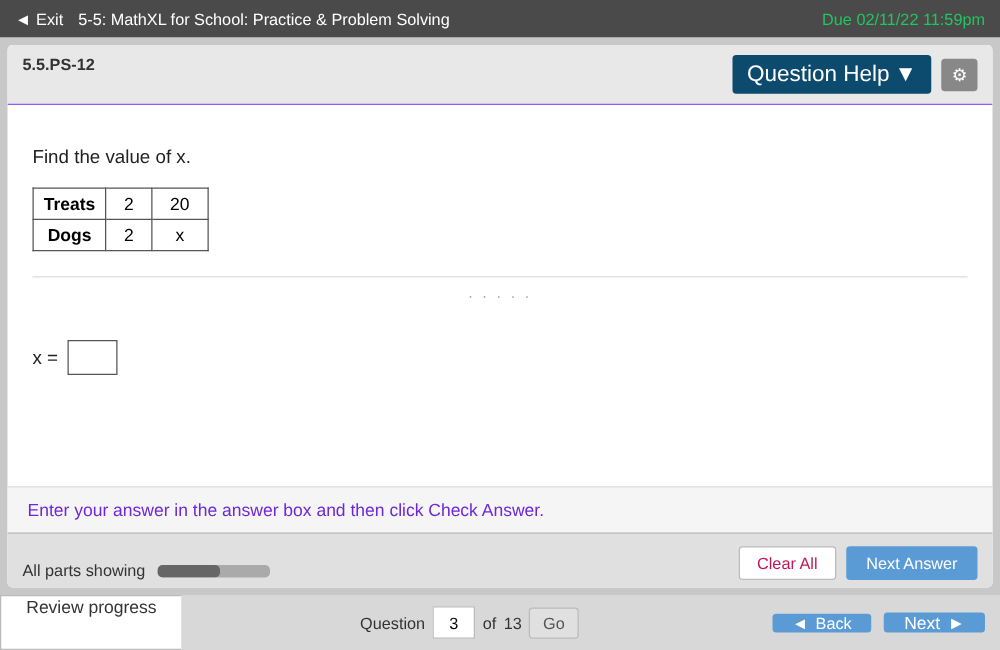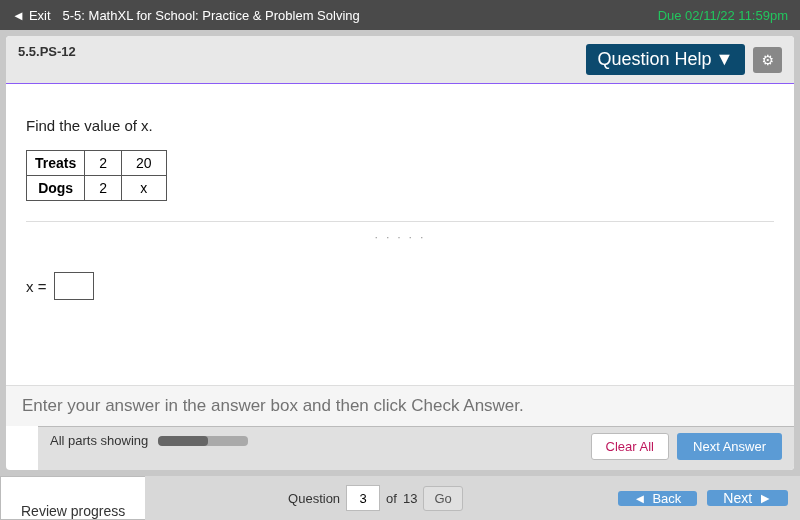--- a/index.html
+++ b/index.html
@@ -169,36 +169,35 @@
       font-size: 14px;
       text-align: center;
       outline: none;
     }
 
     
     .hint-bar {
       background: #f5f5f5;
       border-top: 1px solid #ddd;
       padding: 10px 16px;
-      font-size: 17px;
-      color: #737373;
+      font-size: 14px;
+      color: #6d28d9;
       flex-shrink: 0;
     }
 
     
     .action-bar {
       background: #e0e0e0;
       border-top: 1px solid #bbb;
       display: flex;
-      align-items: flex-start;
+      align-items: flex-end;
       justify-content: space-between;
       padding: 6px 12px;
       flex-shrink: 0;
       height: 44px;
-      margin-left: 32px;
     }
     .all-parts {
       display: flex;
       align-items: center;
       gap: 10px;
       font-size: 13px;
       color: #333;
     }
     .progress-bar-bg {
       width: 90px;
@@ -241,21 +240,21 @@
     }
     .review-progress-btn {
       background: white;
       border: 1px solid #bbb;
       border-right: none;
       padding: 0 20px;
       font-size: 14px;
       cursor: pointer;
       color: #333;
       display: flex;
-      align-items: flex-end;
+      align-items: flex-start;
     }
     .nav-center {
       display: flex;
       align-items: center;
       flex: 1;
       justify-content: center;
       gap: 6px;
       font-size: 13px;
       color: #333;
     }

